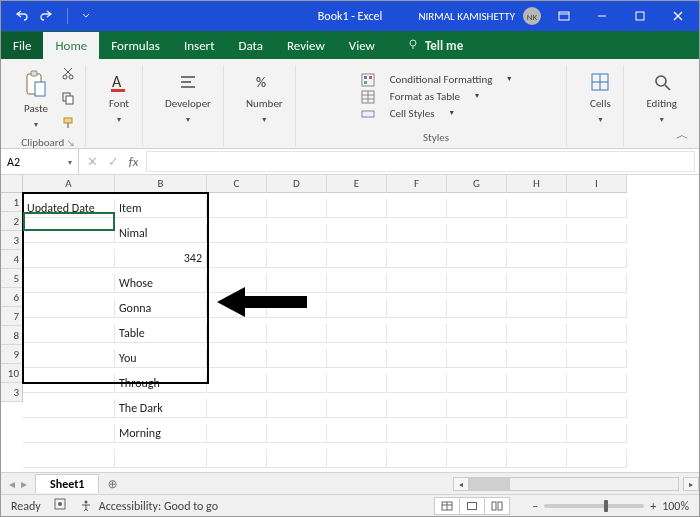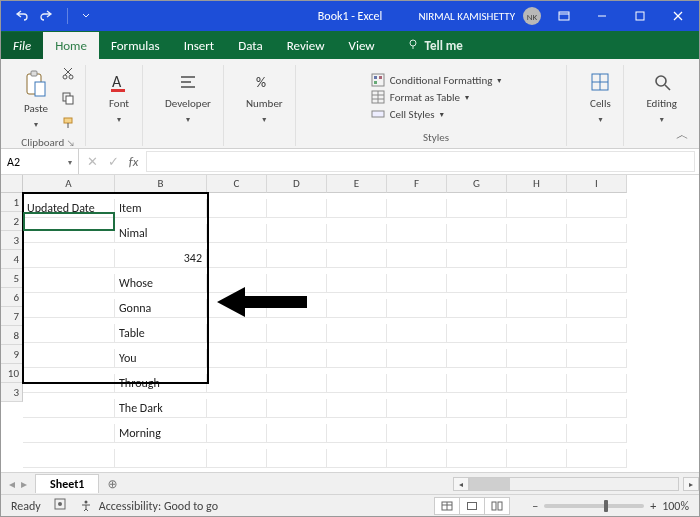--- a/index.html
+++ b/index.html
@@ -14,35 +14,35 @@
   .titlebar .qat .sep { width: 1px; height: 16px; background: rgba(255,255,255,0.3); margin: 0 4px; }
   .titlebar .title { position: absolute; left: 50%; transform: translateX(-50%); }
   .titlebar .right { margin-left: auto; display: flex; align-items: center; gap: 8px; padding-right: 6px; }
   .titlebar .avatar { width: 18px; height: 18px; background: #b8b8b8; border-radius: 50%; font-size: 9px; color: #444; display:flex; align-items:center; justify-content:center; }
   .titlebar .winbtn { width: 30px; height: 30px; display: flex; align-items: center; justify-content: center; }
   .titlebar .winbtn svg { display:block; }
 
   
   .tabs { background: #0e6b3a; height: 28px; display: flex; align-items: flex-end; font-size: 13px; }
   .tabs .tab { padding: 6px 12px; color: #fff; cursor: pointer; }
-  .tabs .tab.file { background: #0b5a30; font-style: italic; }
+  .tabs .tab.file { background: #0b5a30; }
   .tabs .tab.active { background: #f3f3f3; color: #2e7d48; }
   .tabs .tellme { margin-left: 10px; color: #e0efe6; display:flex; align-items:center; gap:6px; padding:6px 10px;font-weight:bold;}
   .tabs .tellme svg { opacity: .85;}
 
   
   .ribbon { background: #f3f3f3; border-bottom: 1px solid #d0d0d0; padding: 6px 10px 2px 10px; display: flex; gap: 10px; position: relative; height: 90px; }
   .group { display: flex; flex-direction: column; align-items: center; border-right: 1px solid #e0e0e0; padding: 0 10px 2px 10px; }
   .group:last-of-type { border-right: none; }
   .group .body { flex: 1; display:flex; align-items:center; gap:6px; }
   .group .label { font-size: 11px; color: #5f5f5f; padding-top:2px;}
   .bigbtn { display:flex; flex-direction:column; align-items:center; font-size:11px; color:#444; gap:4px; padding:2px 2px;}
   .bigbtn .arrow { font-size:8px; color:#555;}
   .stylelist { display:flex; flex-direction:column; gap:3px; font-size:11px; color:#444;}
-  .stylelist .row{ display:flex; align-items:center; gap:5px;}
+  .stylelist .row{ display:flex; align-items:flex-start; gap:15px;}
   .ribbon-collapse { position:absolute; right:10px; bottom:4px; font-size:13px; color:#666; }
 
   
   .fxbar { height: 26px; border-bottom: 1px solid #d9d9d9; background:#fff; display:flex; align-items:stretch;}
   .namebox { width: 78px; border-right:1px solid #d0d0d0; display:flex; align-items:center; padding: 0 6px; font-size:12px; background:#fff;}
   .namebox .dd{ margin-left:auto; font-size:8px; color:#666;}
   .fxctrl { display:flex; align-items:center; gap:10px; padding:0 8px; color:#bbb; font-size:13px;}
   .fxctrl .fx{ font-style:italic; color:#666;}
   .fxinput { flex:1; border:1px solid #e4e4e4; margin:2px 4px 2px 0; background:#fff;}
 

